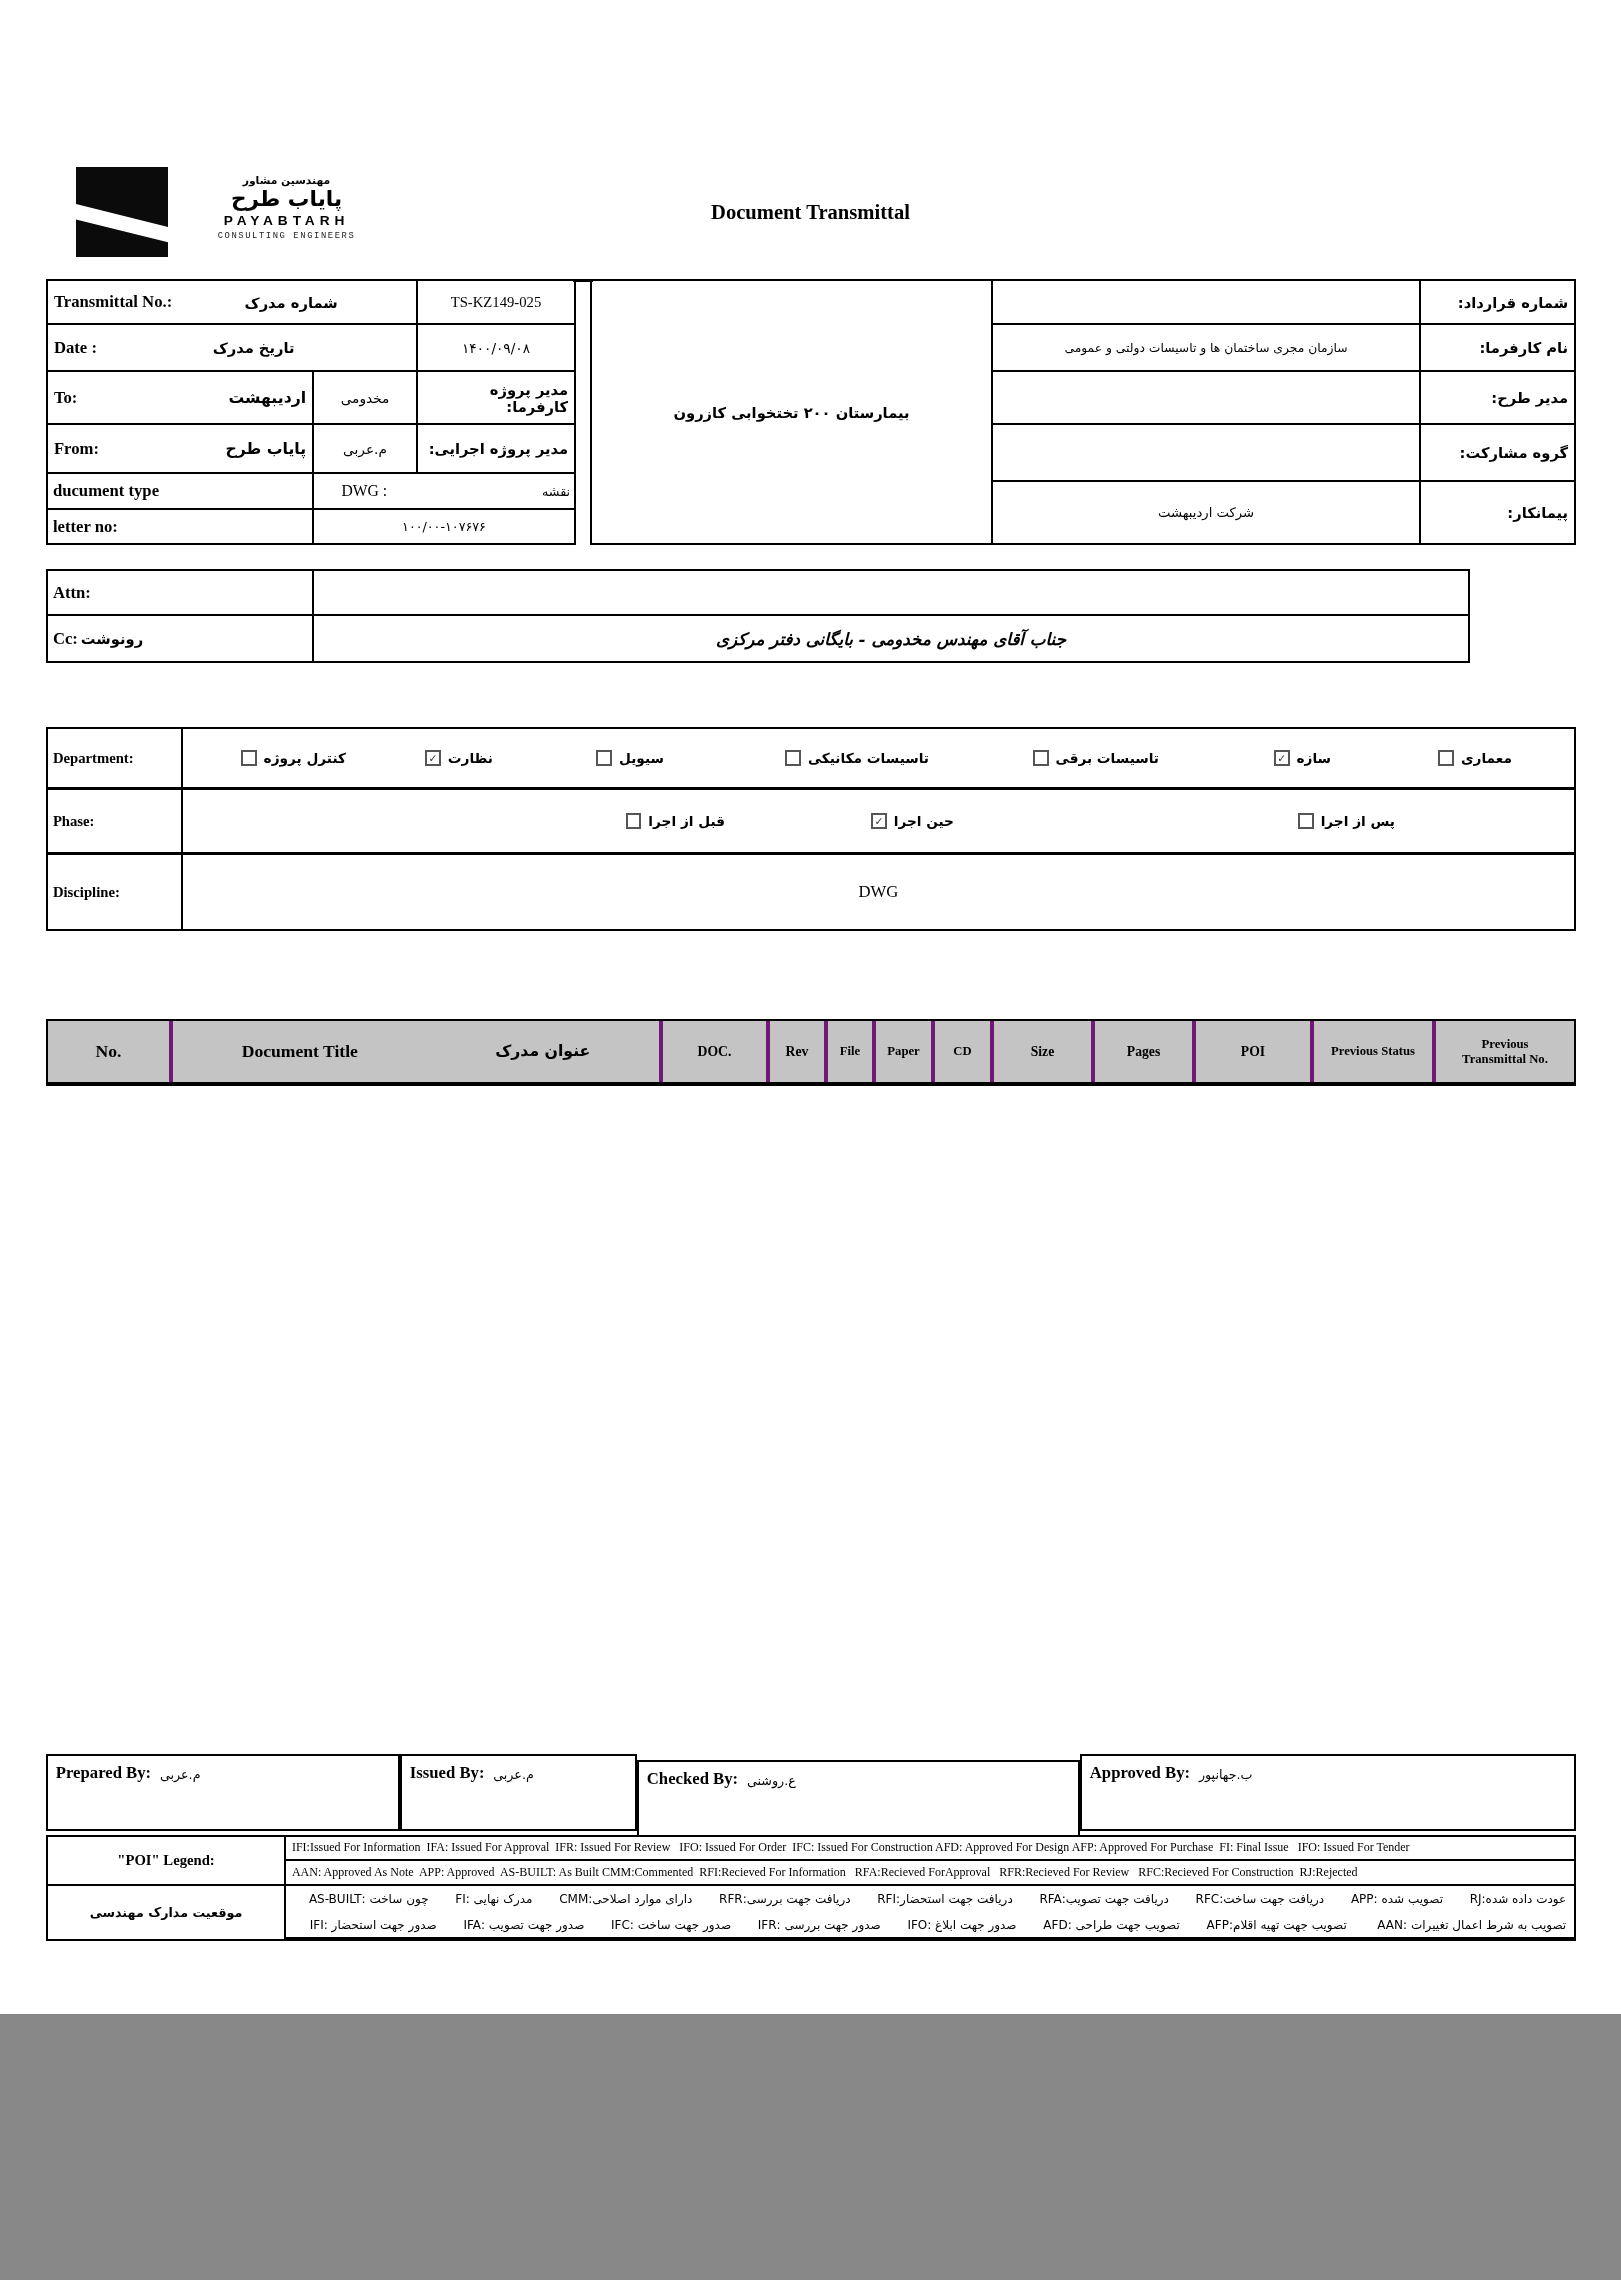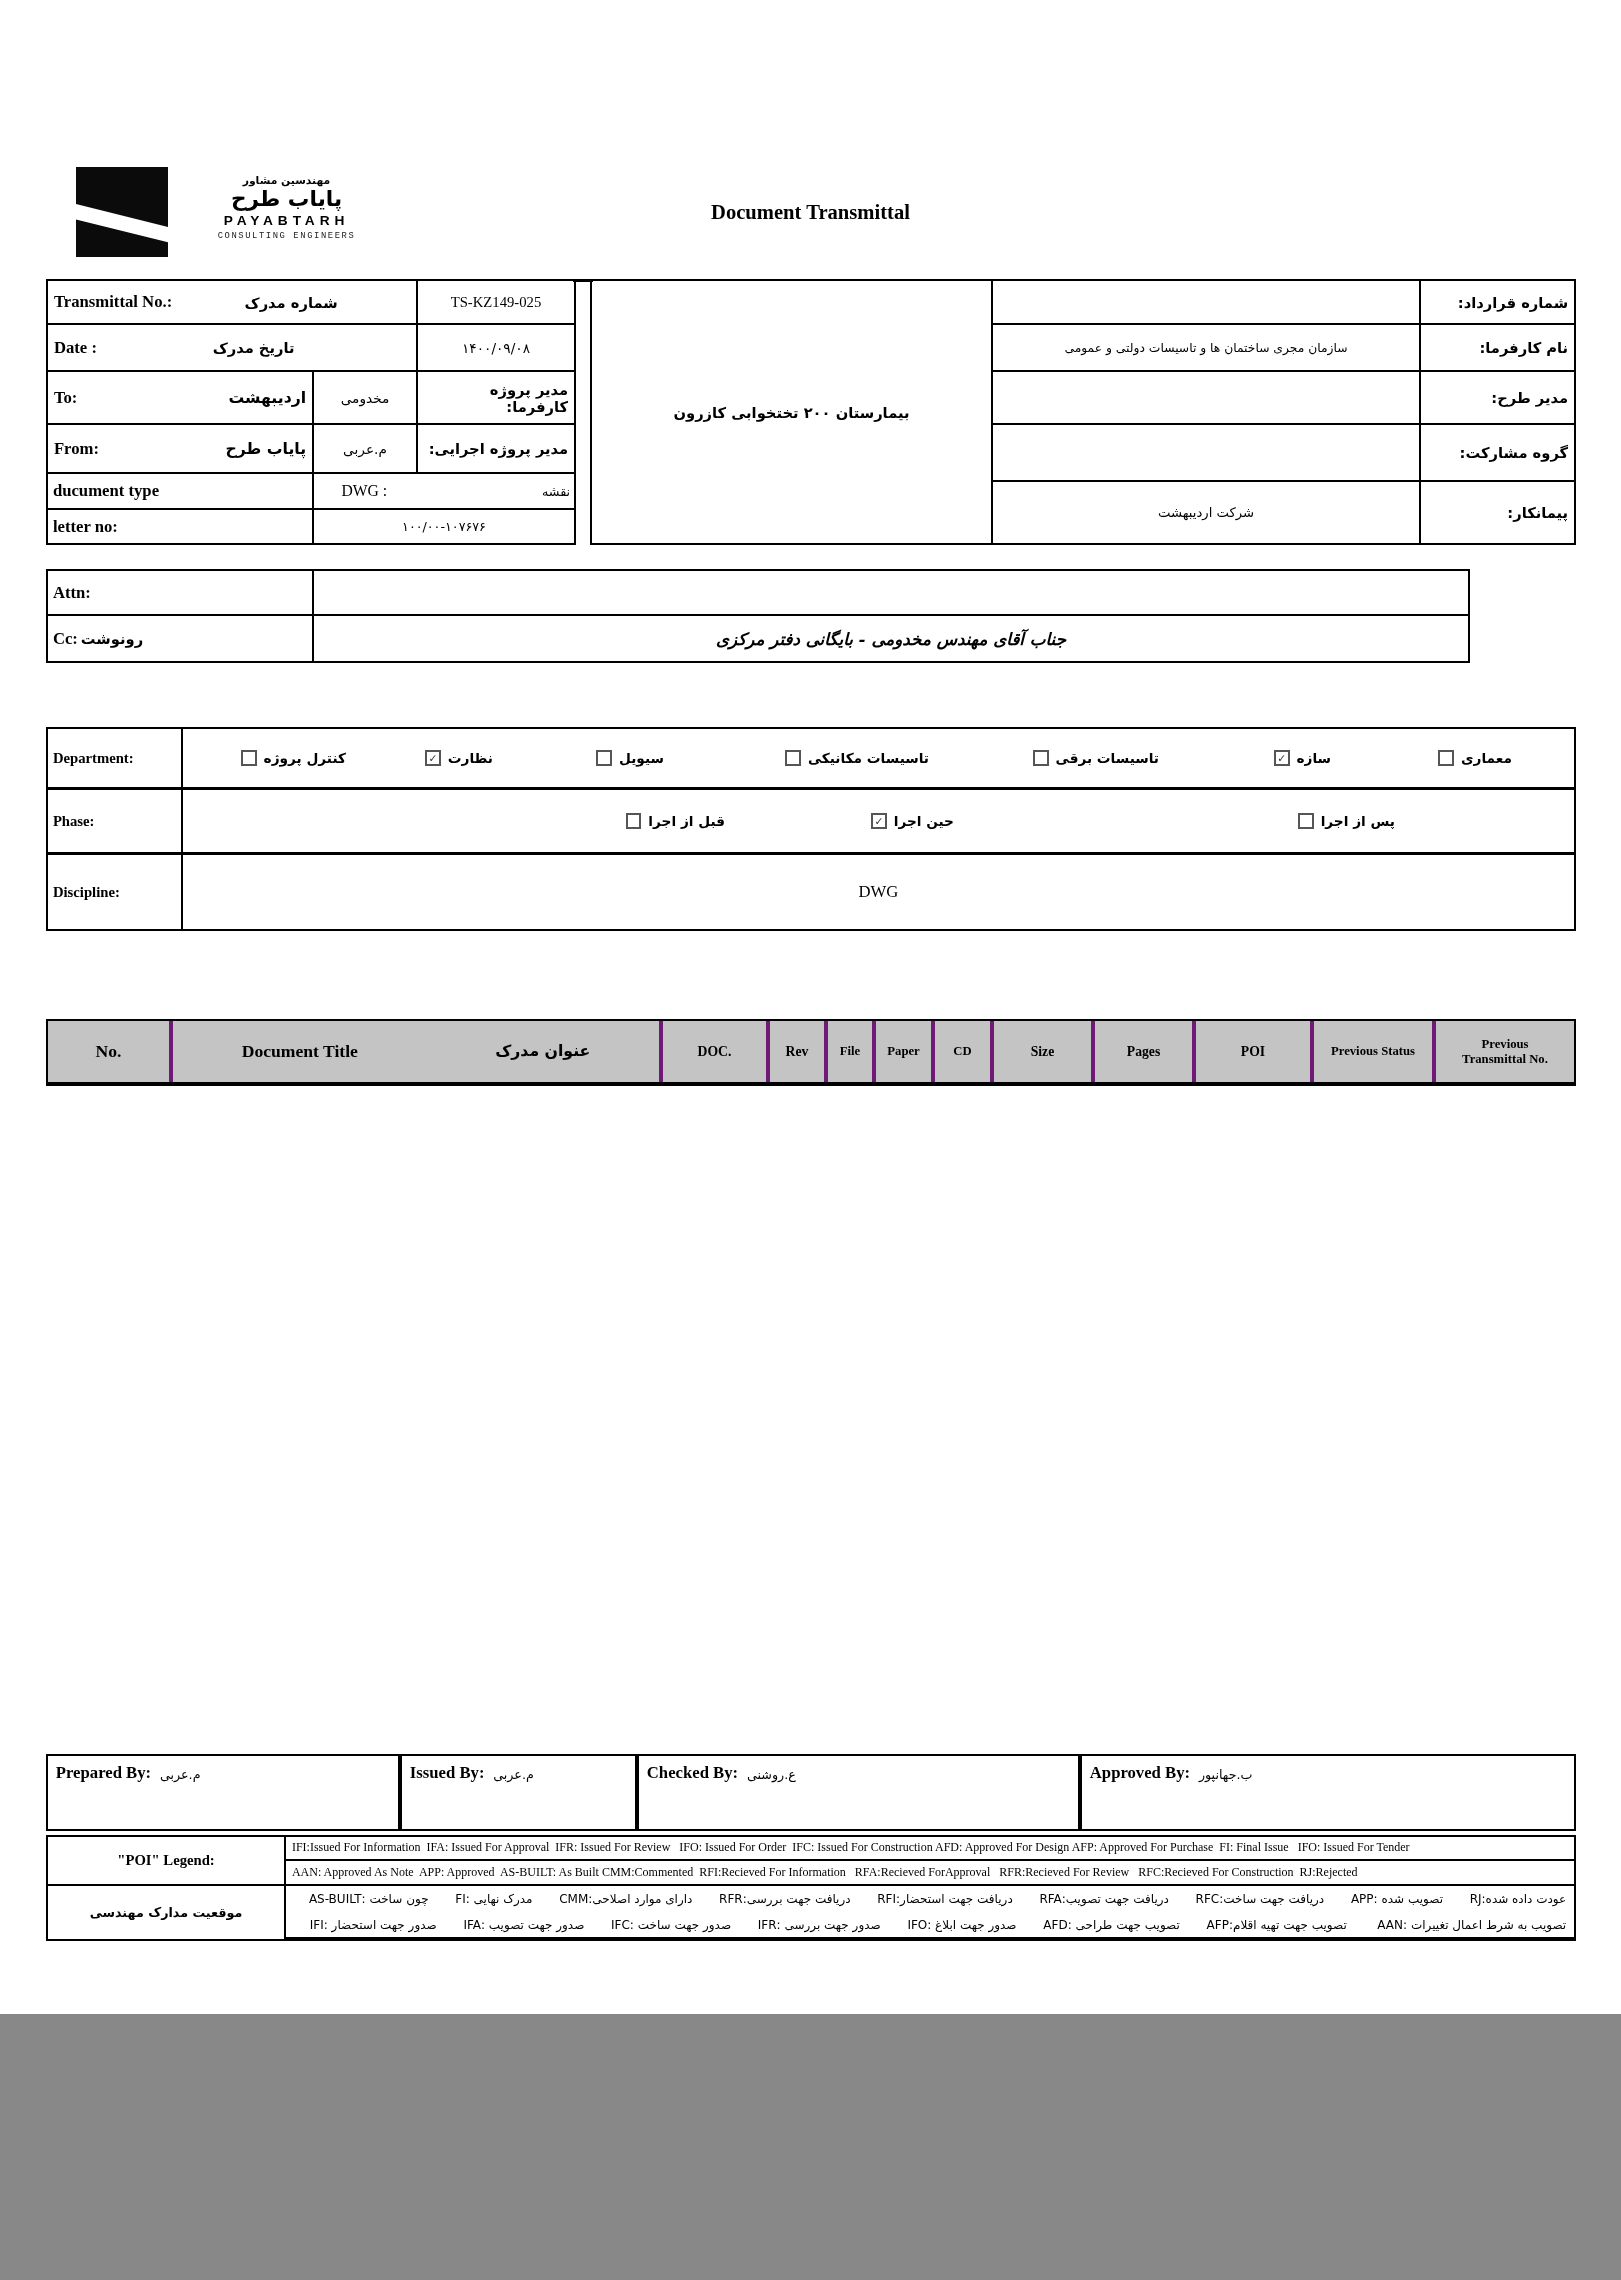--- a/index.html
+++ b/index.html
@@ -76,21 +76,21 @@
   .hc-title .t-en { font-size:17.6px; }
   .hc-title .t-fa { font-size:15.7px; }
 
   
   .sig { position:absolute; top:1754px; height:77px; border:2.9px solid #000; display:flex; align-items:flex-start;
          gap:8.8px; padding:6.9px 7.8px; background:#fff; }
   .sig-lbl { font-size:16.7px; font-weight:bold; white-space:nowrap; }
   .sig-val { font-size:12.7px; margin-top:3.9px; }
   #sig-prepared { left:46px;  width:354px; }
   #sig-issued   { left:400px; width:237px; }
-  #sig-checked  { left:637px; width:443px; }
+  #sig-checked  { left:637px; width:443px;margin-top:6px; }
   #sig-approved { left:1080px; width:496px; }
 
   
   #legendPOI { position:absolute; left:46px; top:1835px; width:1530px; height:51px; border:2.9px solid #000;
                display:grid; grid-template-columns:238px 1fr; }
   #legendFA  { position:absolute; left:46px; top:1886px; width:1530px; height:55px; border:2.9px solid #000; border-top:none;
                display:grid; grid-template-columns:238px 1fr; }
   .lg-lbl { border-right:2px solid #000; display:flex; align-items:center; justify-content:center;
             font-weight:bold; font-size:14.7px; text-align:center; }
   .lg-lines { display:grid; grid-template-rows:1fr 1fr; }

